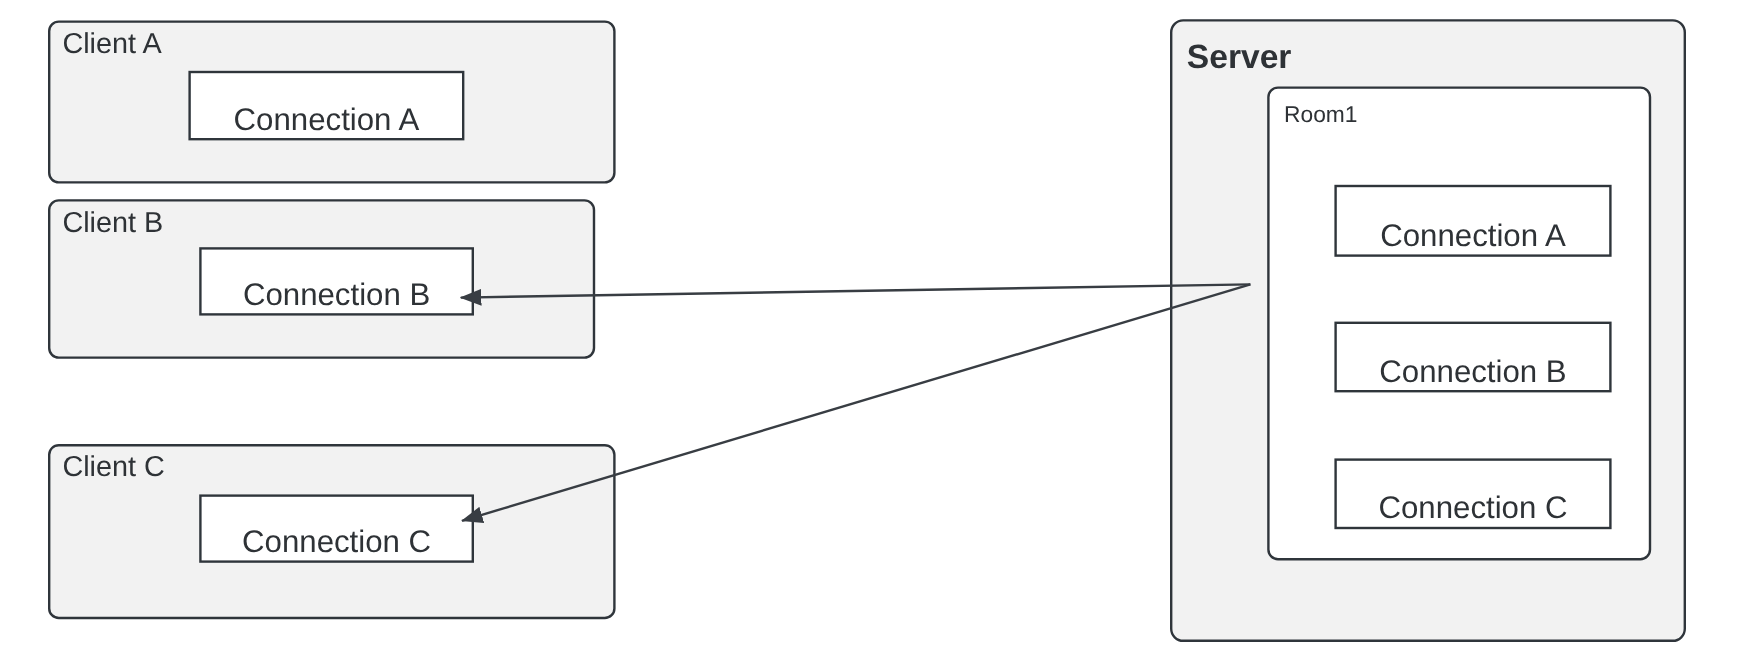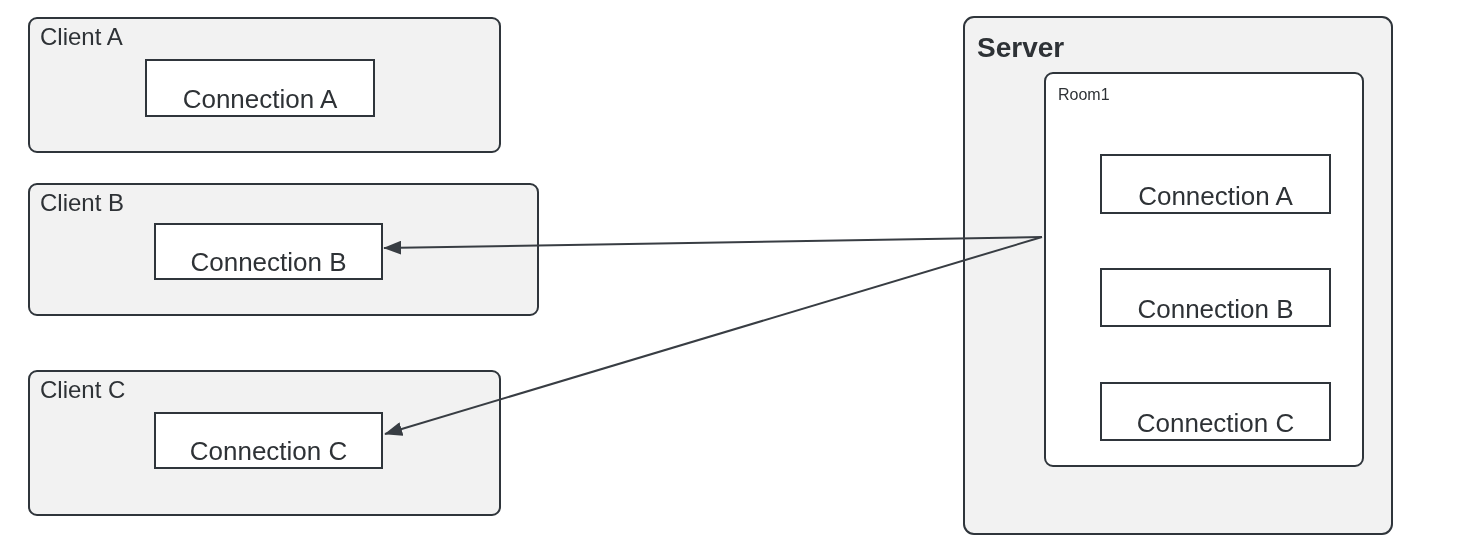--- a/index.html
+++ b/index.html
@@ -14,20 +14,21 @@
     background: #ffffff;
     font-family: "Liberation Sans", sans-serif;
     overflow: hidden;
   }
   .group-box {
     position: absolute;
     background: var(--container-fill, #f2f2f2);
     border: 2px solid var(--border, #2f353b);
     border-radius: 9px;
     box-sizing: border-box;
+    margin-left: 12px;
   }
   .room-box {
     position: absolute;
     background: var(--node-fill, #ffffff);
     border: 2px solid var(--border, #2f353b);
     border-radius: 9px;
     box-sizing: border-box;
   }
   .group-label {
     position: absolute;
@@ -43,21 +44,21 @@
     left: 12px;
     font-size: 28px;
     font-weight: bold;
     color: var(--text, #2e3236);
     white-space: nowrap;
   }
   .room-label {
     position: absolute;
     top: 12px;
     left: 12px;
-    font-size: 16px;
+    font-size: 19px;
     color: var(--text, #2e3236);
     white-space: nowrap;
   }
   .node-box {
     position: absolute;
     background: var(--node-fill, #ffffff);
     border: 2px solid var(--border, #22272c);
     box-sizing: border-box;
     display: flex;
     align-items: flex-end;
@@ -87,21 +88,21 @@
 
 <div class="canvas">
 
   <div class="group-box" style="left:28px; top:17px; width:473px; height:136px;">
     <div class="group-label">Client A</div>
     <div class="node-box" style="left:115px; top:40px; width:230px; height:58px;">
       <span>Connection A</span>
     </div>
   </div>
 
-  <div class="group-box" style="left:28px; top:183px; width:511px; height:133px;">
+  <div class="group-box" style="left:28px; top:166px; width:456px; height:133px;">
     <div class="group-label">Client B</div>
     <div class="node-box" style="left:124px; top:38px; width:229px; height:57px;">
       <span>Connection B</span>
     </div>
   </div>
 
   <div class="group-box" style="left:28px; top:370px; width:473px; height:146px;text-decoration:underline;">
     <div class="group-label">Client C</div>
     <div class="node-box" style="left:124px; top:40px; width:229px; height:57px;">
       <span>Connection C</span>

